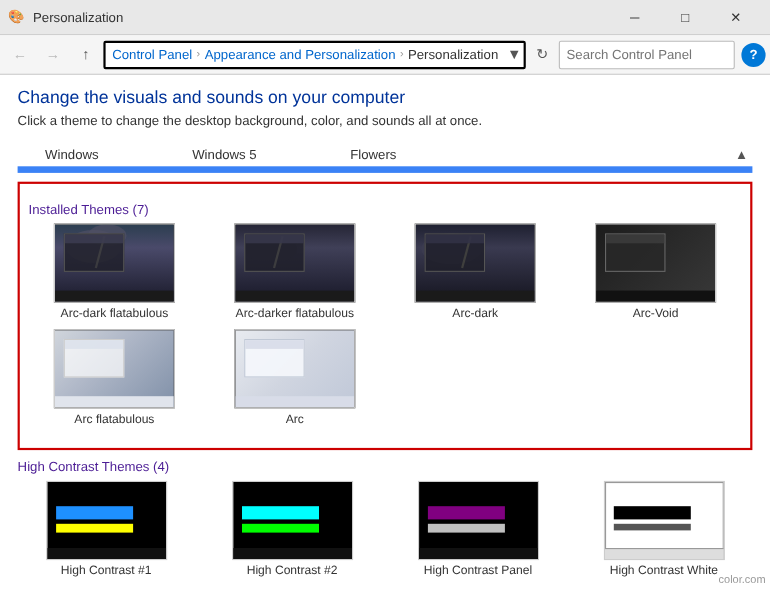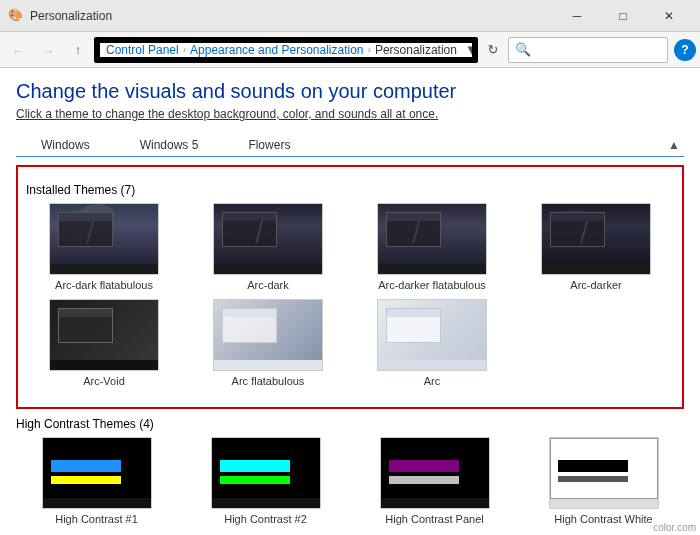--- a/index.html
+++ b/index.html
@@ -41,21 +41,21 @@
       cursor: pointer; color: #555;
       display: flex; align-items: center; justify-content: center;
       border-radius: 2px;
       font-size: 13px;
     }
     .nav-btn.disabled { color: #bbb; cursor: default; }
 
     .address-box {
       flex: 1;
       height: 26px;
-      border: 6px solid #000000;
+      border: 2px solid #000000;
       border-radius: 2px;
       background: white;
       display: flex;
       align-items: center;
       padding: 0 6px;
       font-size: 12px;
       gap: 4px;
       overflow: hidden;
     }
     .address-sep { color: #999; font-size: 10px; }
@@ -113,51 +113,51 @@
     
     .content {
       flex: 1;
       background: white;
       overflow-y: auto;
       padding: 12px 16px;
       position: relative;
     }
 
     .page-title {
-      font-size: 20px;
+      font-size: 16px;
       font-weight: 300;
       color: #003399;
       margin-bottom: 4px;
     }
     .page-subtitle {
       font-size: 12px;
       color: #333;
       margin-bottom: 12px;
-      text-decoration: underline;
     }
 
     
     .theme-tabs {
       display: flex;
-      border-bottom: 1px solid #3b82f6;
+      border-bottom: 6px solid #3b82f6;
       margin-bottom: 8px;
+      gap: 35px;
     }
     .theme-tab {
       padding: 4px 24px;
       font-size: 12px;
       color: #333;
       cursor: pointer;
       border: 1px solid transparent;
       border-bottom: none;
       background: transparent;
     }
 
     
     .section-label {
-      color: #000000;
+      color: #4c1d95;
       font-size: 12px;
       font-weight: 400;
       margin: 8px 0 6px 0;
     }
 
     
     .theme-grid {
       display: grid;
       grid-template-columns: repeat(4, 1fr);
       gap: 8px;
@@ -338,20 +338,21 @@
     <span class="address-link">Control Panel</span>
     <span class="address-sep">›</span>
     <span class="address-link">Appearance and Personalization</span>
     <span class="address-sep">›</span>
     <span class="address-current">Personalization</span>
     <span style="flex:1"></span>
     <button class="address-dropdown">▼</button>
   </div>
   <button class="refresh-btn">↻</button>
   <div class="search-box">
+    <input type="text" placeholder="Search Control Panel" style="">
     <span style="color:#999;font-size:13px;">🔍</span>
   </div>
   <button class="help-btn">?</button>
 </div>
 
 <div class="main-layout">
 
 
   <div class="content">
     <div class="page-title">Change the visuals and sounds on your computer</div>
@@ -379,59 +380,46 @@
                 <div class="storm-window-title"></div>
               </div>
               <div class="storm-taskbar"></div>
             </div>
           </div>
           <div class="theme-label">Arc-dark flatabulous</div>
         </div>
 
         <div class="theme-item">
           <div class="theme-thumb">
+            <div class="storm-preview" style="background: linear-gradient(180deg, #252535 0%, #404058 30%, #181828 100%);">
+              <div class="storm-cloud" style="width:48px;height:25px;top:10px;left:8px;background:rgba(55,55,75,0.8);"></div>
+              <div class="storm-lightning" style="left:38px;background:rgba(255,255,200,0.65);"></div>
+              <div class="storm-window">
+                <div class="storm-window-title" style="background:rgba(55,55,75,0.9);"></div>
+              </div>
+              <div class="storm-taskbar"></div>
+            </div>
+          </div>
+          <div class="theme-label">Arc-darker flatabulous</div>
+        </div>
+
+        <div class="theme-item">
+          <div class="theme-thumb">
             <div class="storm-preview" style="background: linear-gradient(180deg, #1e2030 0%, #3a3a50 30%, #151520 100%);">
               <div class="storm-cloud" style="width:55px;height:28px;top:8px;left:5px;background:rgba(60,60,80,0.8);"></div>
               <div class="storm-lightning" style="left:45px;background:rgba(255,255,180,0.7);"></div>
               <div class="storm-window">
                 <div class="storm-window-title" style="background:rgba(50,50,70,0.9);"></div>
               </div>
               <div class="storm-taskbar"></div>
             </div>
           </div>
           <div class="theme-label">Arc-dark</div>
         </div>
 
-        <div class="theme-item">
-          <div class="theme-thumb">
-            <div class="storm-preview" style="background: linear-gradient(180deg, #252535 0%, #404058 30%, #181828 100%);">
-              <div class="storm-cloud" style="width:48px;height:25px;top:10px;left:8px;background:rgba(55,55,75,0.8);"></div>
-              <div class="storm-lightning" style="left:38px;background:rgba(255,255,200,0.65);"></div>
-              <div class="storm-window">
-                <div class="storm-window-title" style="background:rgba(55,55,75,0.9);"></div>
-              </div>
-              <div class="storm-taskbar"></div>
-            </div>
-          </div>
-          <div class="theme-label">Arc-darker flatabulous</div>
-        </div>
-
-        <div class="theme-item">
-          <div class="theme-thumb">
-            <div class="storm-preview" style="background: linear-gradient(180deg, #1a1a28 0%, #2e2e45 30%, #111118 100%);">
-              <div class="storm-cloud" style="width:52px;height:27px;top:6px;left:6px;background:rgba(45,45,65,0.9);"></div>
-              <div class="storm-lightning" style="left:42px;background:rgba(255,255,190,0.7);"></div>
-              <div class="storm-window">
-                <div class="storm-window-title" style="background:rgba(45,45,65,0.9);"></div>
-              </div>
-              <div class="storm-taskbar"></div>
-            </div>
-          </div>
-          <div class="theme-label">Arc-darker</div>
-        </div>
 
         <div class="theme-item">
           <div class="theme-thumb">
             <div class="arc-void-preview">
               <div style="position:absolute;bottom:0;left:0;right:0;height:10px;background:#111;"></div>
               <div style="position:absolute;top:8px;left:8px;width:55px;height:35px;background:rgba(40,40,40,0.9);border:1px solid #666;">
                 <div style="height:8px;background:rgba(60,60,60,0.9);"></div>
               </div>
             </div>
           </div>

